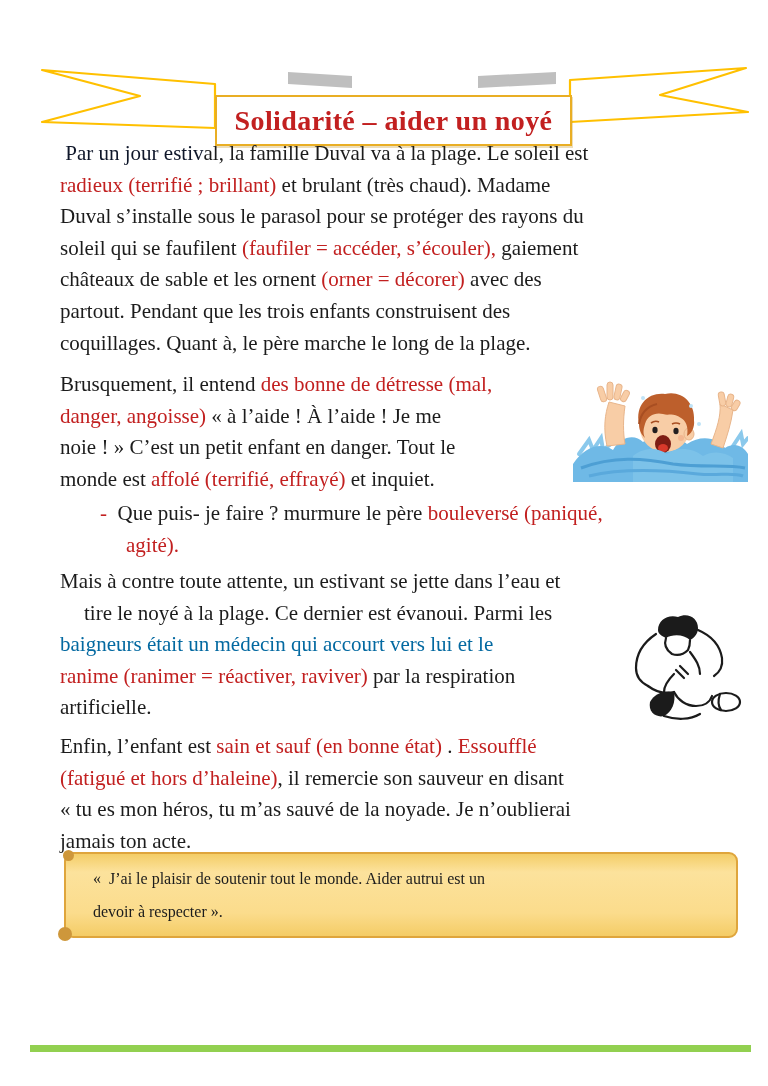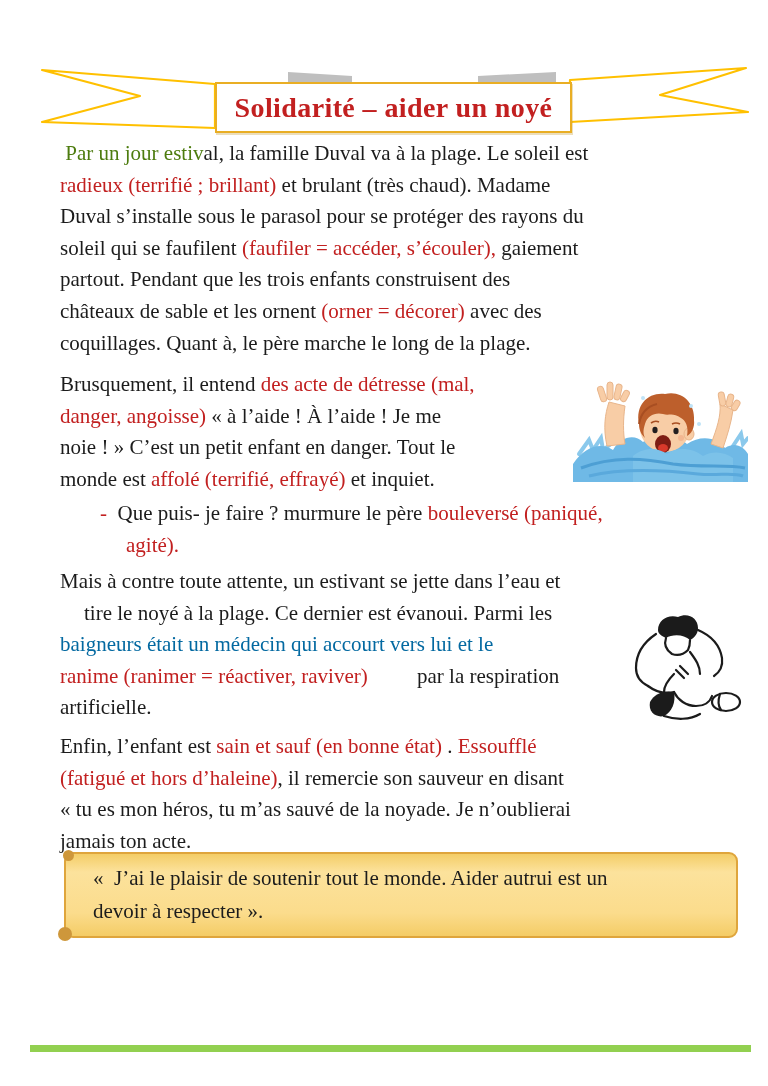--- a/index.html
+++ b/index.html
@@ -4,41 +4,41 @@
 <style>
   html,body{margin:0;padding:0;background:#ffffff;}
   body{width:768px;height:1086px;overflow:hidden;}
   .page{
     position:relative;width:768px;height:1086px;background:#ffffff;
     font-family:"Liberation Serif", serif;color:var(--text,#1C1C1C);
   }
   
   .banner-svg{position:absolute;left:34px;top:58px;z-index:1;}
   .title-box{
-    position:absolute;left:215px;top:82px;width:357px;height:51px;z-index:2;
+    position:absolute;left:215px;top:95px;width:357px;height:51px;z-index:2;
     background:#ffffff;border:2px solid var(--box_border,#E9AE24);
     box-sizing:border-box;display:flex;align-items:center;justify-content:center;
     box-shadow:1px 2px 0 rgba(200,160,60,.35);
   }
   .title-box .t{
     font-weight:bold;font-size:28px;color:var(--red,#C22020);letter-spacing:.4px;
     white-space:nowrap;
   }
   
   .para{position:absolute;left:60px;width:660px;font-size:21px;line-height:31.6px;z-index:2;}
   .tline{white-space:pre;}
   
   .child-img{position:absolute;left:573px;top:376px;z-index:1;}
   .cpr-img{position:absolute;left:620px;top:608px;z-index:1;}
   
   .note{
     position:absolute;left:64px;top:852px;width:674px;height:86px;z-index:2;
     box-sizing:border-box;border:2px solid var(--note_border,#DFA53C);border-radius:9px;
     background:linear-gradient(180deg,#F3CD67 0%,#FCE29C 22%,#FBDC8C 72%,#F4CC66 100%);
-    padding:8px 10px 0 27px;font-size:21px;line-height:33px;
+    padding:8px 10px 0 27px;font-size:16px;line-height:33px;
   }
   .note::before{
     content:"";position:absolute;left:-3px;top:-4px;width:11px;height:11px;border-radius:50%;
     background:var(--note_curl,#CE973B);
   }
   .note::after{
     content:"";position:absolute;left:-8px;bottom:-5px;width:14px;height:14px;border-radius:50%;
     background:var(--note_curl,#CE973B);
   }
   
@@ -56,43 +56,43 @@
 
     <path d="M8,12 L181,26 L181,70 L8,64 L106,38 Z" fill="#ffffff" stroke="#FFC000" stroke-width="2.2" stroke-linejoin="round"></path>
 
     <path d="M712,10 L536,22 L536,64 L714,54 L626,37 Z" fill="#ffffff" stroke="#FFC000" stroke-width="2.2" stroke-linejoin="round"></path>
   </svg>
   <div class="title-box">
     <span class="t">Solidarité – aider un noyé</span>
   </div>
 
   <div class="para" style="top:138px">
-      <div class="tline"><span style="color: #4d7c0f; text-align: center;">&nbsp;Par un jour estiv</span><span style="color: rgb(28, 28, 28);">al, la famille Duval va à la plage. Le soleil est</span></div>
+      <div class="tline"><span style="color: #0f172a; text-align: center;">&nbsp;Par un jour estiv</span><span style="color: rgb(28, 28, 28);">al, la famille Duval va à la plage. Le soleil est</span></div>
       <div class="tline"><span style="color: rgb(194, 32, 32);">radieux (terrifié ; brillant)</span><span style="color: rgb(28, 28, 28);"> et brulant (très chaud). Madame</span></div>
       <div class="tline"><span style="color: rgb(28, 28, 28);">Duval s’installe sous le parasol pour se protéger des rayons du</span></div>
       <div class="tline"><span style="color: rgb(28, 28, 28);">soleil qui se faufilent </span><span style="color: rgb(194, 32, 32);">(faufiler = accéder, s’écouler),</span><span style="color: rgb(28, 28, 28);"> gaiement</span></div>
+      <div class="tline"><span style="color: rgb(28, 28, 28);">châteaux de sable et les ornent </span><span style="color: rgb(194, 32, 32);">(orner = décorer)</span><span style="color: rgb(28, 28, 28);"> avec des</span></div>
       <div class="tline"><span style="color: rgb(28, 28, 28);">partout. Pendant que les trois enfants construisent des</span></div>
-      <div class="tline"><span style="color: rgb(28, 28, 28);">châteaux de sable et les ornent </span><span style="color: rgb(194, 32, 32);">(orner = décorer)</span><span style="color: rgb(28, 28, 28);"> avec des</span></div>
       <div class="tline"><span style="color: rgb(28, 28, 28);">coquillages. Quant à, le père marche le long de la plage.</span></div>
     </div>
   <div class="para" style="top:369px">
-      <div class="tline"><span style="color: rgb(28, 28, 28);">Brusquement, il entend </span><span style="color: rgb(194, 32, 32);">des acte de détresse (mal,</span></div>
+      <div class="tline"><span style="color: rgb(28, 28, 28);">Brusquement, il entend </span><span style="color: rgb(194, 32, 32);">des bonne de détresse (mal,</span></div>
       <div class="tline"><span style="color: rgb(194, 32, 32);">danger, angoisse)</span><span style="color: rgb(28, 28, 28);"> « à l’aide ! À l’aide ! Je me</span></div>
       <div class="tline"><span style="color: rgb(28, 28, 28);">noie ! » C’est un petit enfant en danger. Tout le</span></div>
       <div class="tline"><span style="color: rgb(28, 28, 28);">monde est </span><span style="color: rgb(194, 32, 32);">affolé (terrifié, effrayé)</span><span style="color: rgb(28, 28, 28);"> et inquiet.</span></div>
     </div>
   <div class="para" style="top:498px">
       <div class="tline" style="padding-left: 40px;"><span style="color: rgb(194, 32, 32);">-</span><span style="color: rgb(28, 28, 28);">&nbsp; Que puis- je faire ? murmure le père </span><span style="color: rgb(194, 32, 32);">bouleversé (paniqué,</span></div>
       <div class="tline" style="padding-left: 66px;"><span style="color: rgb(194, 32, 32); margin-top: 12px;">agité).</span></div>
     </div>
   <div class="para" style="top:566px">
       <div class="tline"><span style="color: rgb(28, 28, 28);">Mais à contre toute attente, un estivant se jette dans l’eau et</span></div>
       <div class="tline"><span style="color: rgb(28, 28, 28); margin-left: 24px;">tire le noyé à la plage. Ce dernier est évanoui. Parmi les</span></div>
       <div class="tline"><span style="color: #0369a1;">baigneurs était un médecin qui accourt vers lui et le</span></div>
-      <div class="tline"><span style="color: rgb(194, 32, 32);">ranime (ranimer = réactiver, raviver)</span><span style="color: rgb(28, 28, 28); margin-left: 44px;"> par la respiration</span></div>
+      <div class="tline"><span style="color: rgb(194, 32, 32);">ranime (ranimer = réactiver, raviver)</span><span style="color: rgb(28, 28, 28);"> par la respiration</span></div>
       <div class="tline"><span style="color: rgb(28, 28, 28);">artificielle.</span></div>
     </div>
   <div class="para" style="top:731px">
       <div class="tline"><span style="color: rgb(28, 28, 28);">Enfin, l’enfant est </span><span style="color: rgb(194, 32, 32);">sain et sauf (en bonne état)</span><span style="color: rgb(28, 28, 28);"> . </span><span style="color: rgb(194, 32, 32);">Essoufflé</span></div>
       <div class="tline"><span style="color: rgb(194, 32, 32);">(fatigué et hors d’haleine)</span><span style="color: rgb(28, 28, 28);">, il remercie son sauveur en disant</span></div>
       <div class="tline"><span style="color: rgb(28, 28, 28);">« tu es mon héros, tu m’as sauvé de la noyade. Je n’oublierai</span></div>
       <div class="tline"><span style="color: rgb(28, 28, 28);">jamais ton acte.</span></div>
     </div>
 
   <svg class="child-img" width="175" height="106" viewBox="0 0 175 106">

